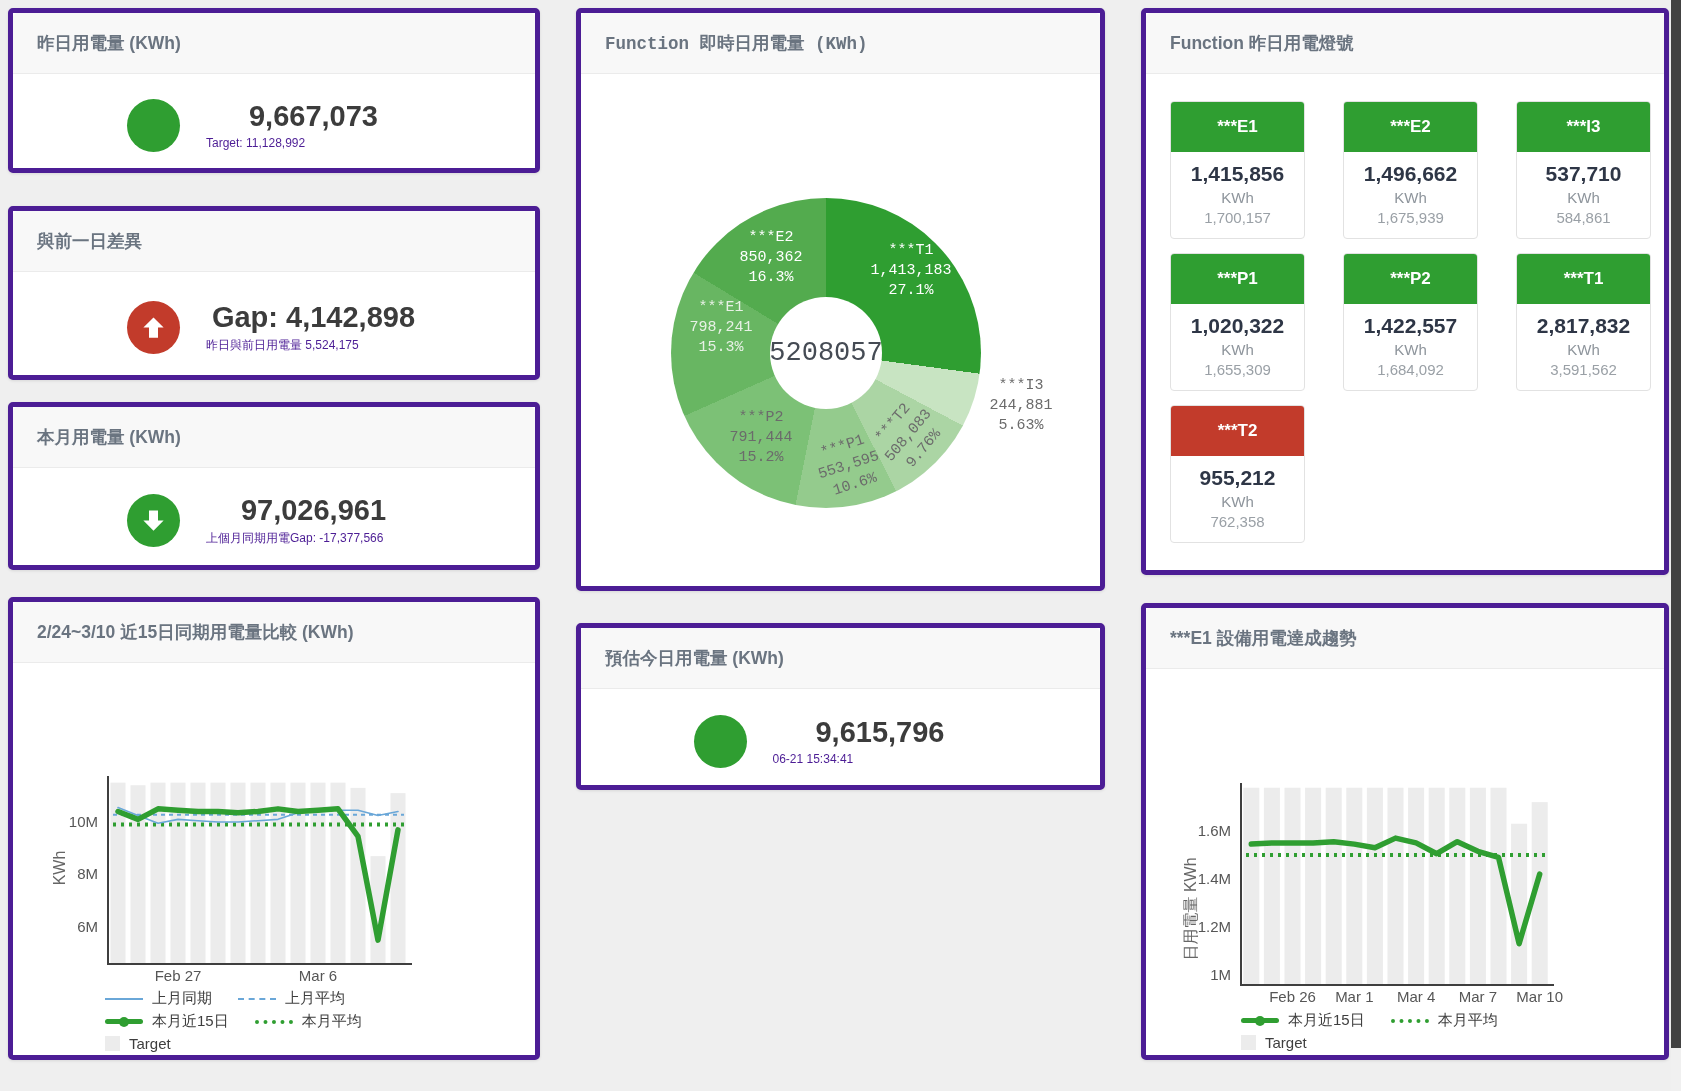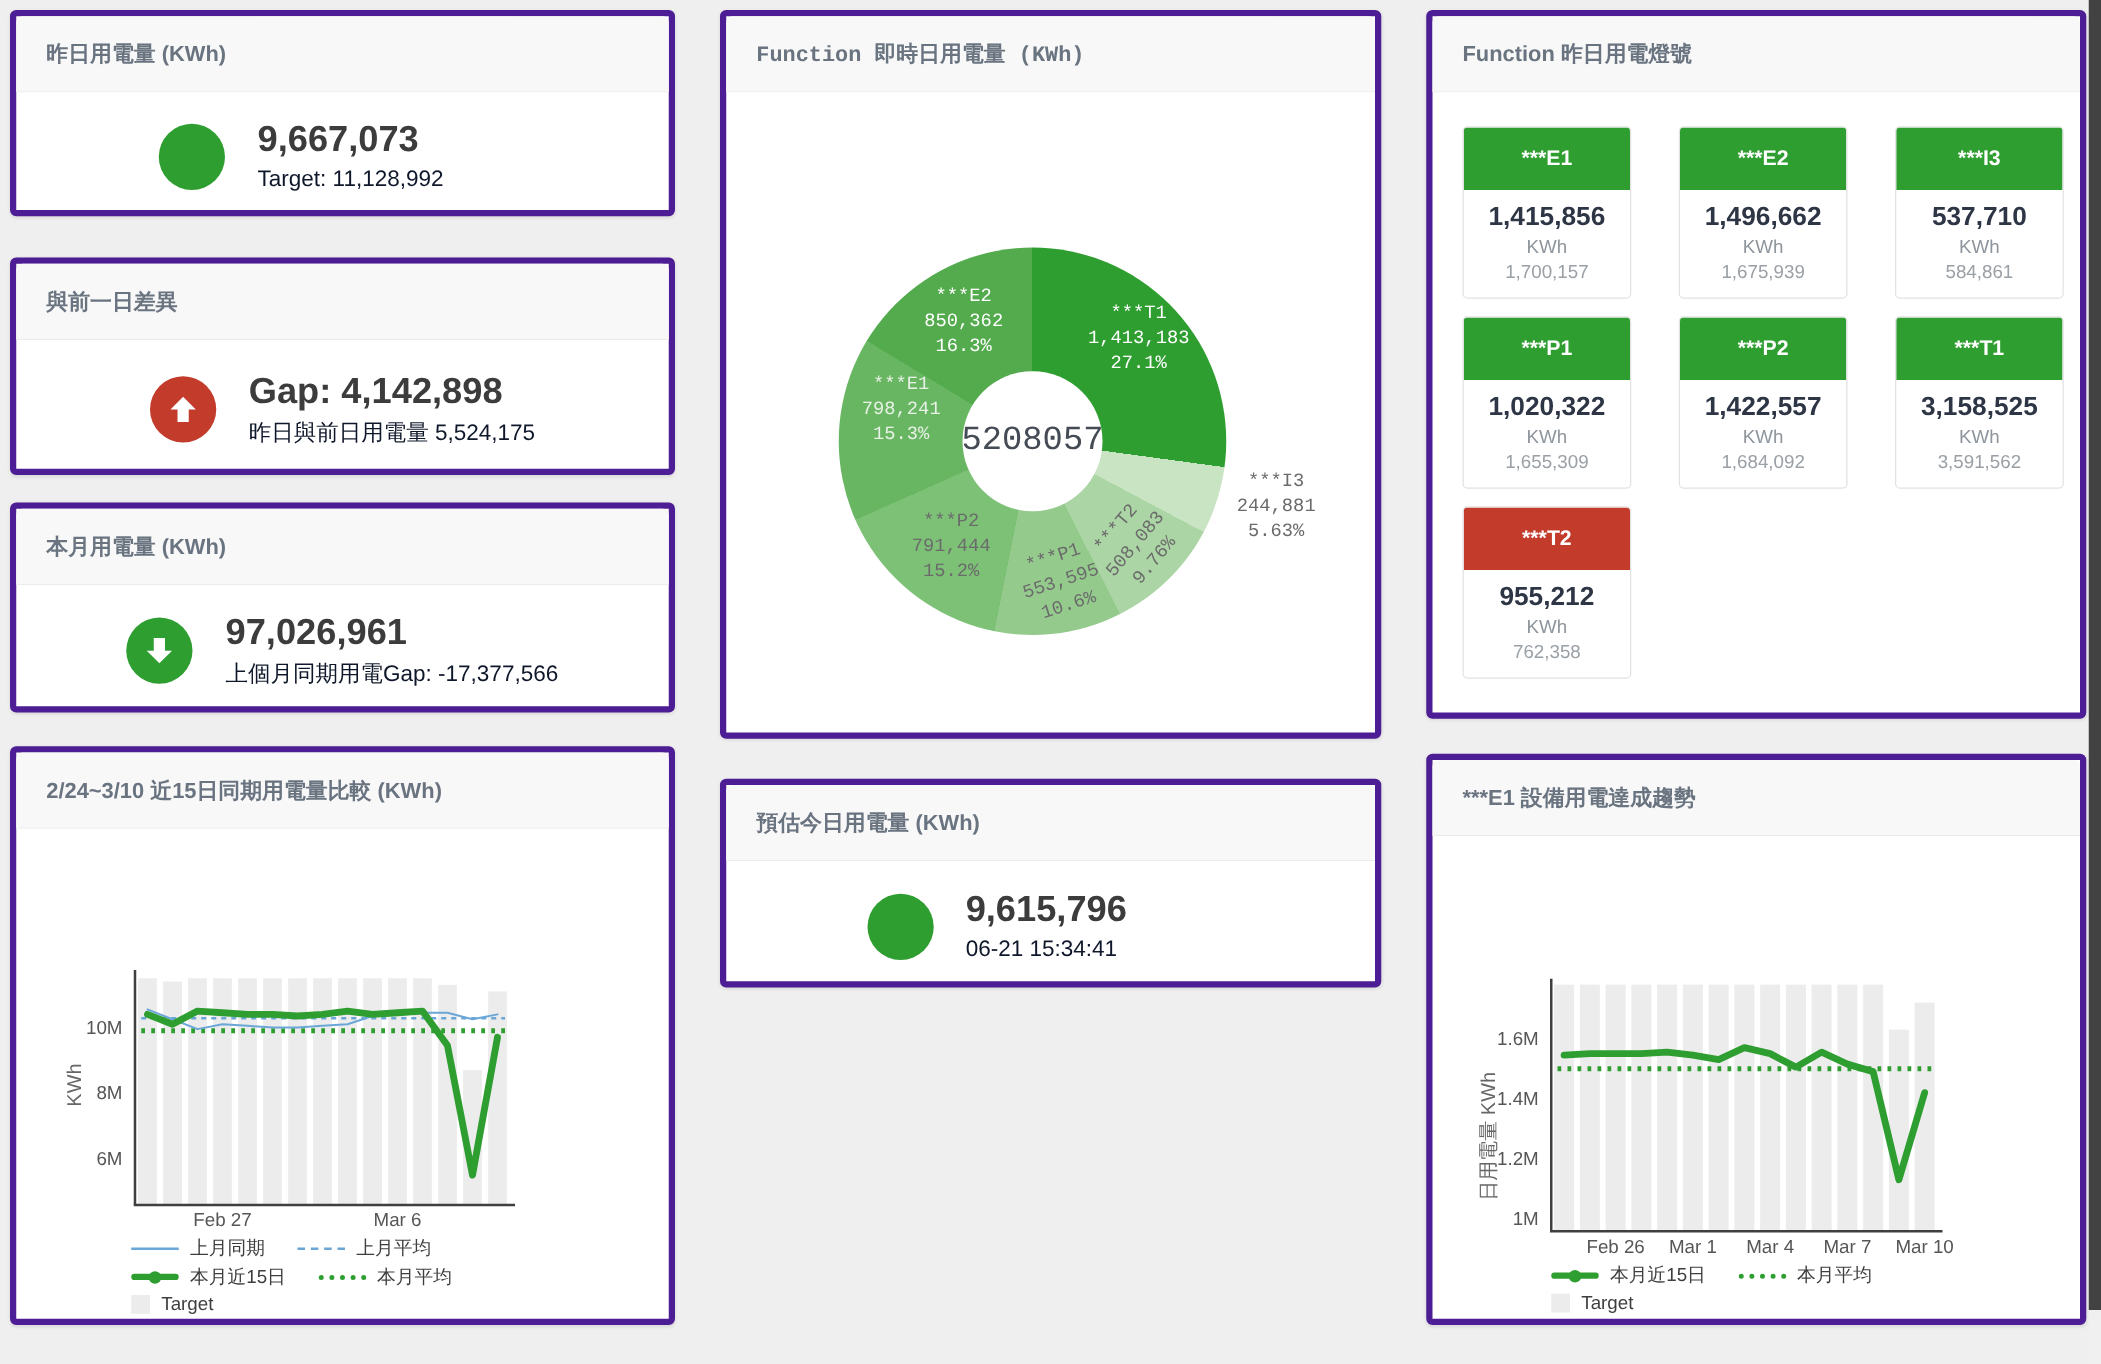--- a/index.html
+++ b/index.html
@@ -8,22 +8,22 @@
   .panel{position:absolute;background:#fff;border:5px solid #4c1d95;border-radius:5px;
          box-shadow:0 1px 3px rgba(0,0,0,.10);box-sizing:border-box;}
   .ph{background:#f8f8f8;border-bottom:1px solid #ebebeb;border-radius:5px 5px 0 0;
       padding:18px 24px;font-size:17.5px;font-weight:bold;color:#6a7480;height:61px;box-sizing:border-box;}
   .pb{position:relative;}
   
   .stat{display:flex;align-items:center;justify-content:center;gap:26px;}
   .circ{width:53px;height:53px;border-radius:50%;display:flex;align-items:center;justify-content:center;flex:0 0 auto;}
   .c-green{background:#2f9e31;} .c-red{background:#c23b2b;}
   .stat-txt{min-width:215px;}
-  .stat-val{font-size:29px;font-weight:bold;color:#3c3c3c;line-height:1.15;}
-  .stat-sub{font-size:18px;color:#0f172a;margin-top:3px;}
+  .stat-val{font-size:29px;font-weight:bold;color:#3c3c3c;line-height:1.15;text-align:center;}
+  .stat-sub{font-size:12px;color:#4c1d95;margin-top:3px;}
   
   #donut-box{position:absolute;left:90px;top:124px;width:310px;height:310px;}
   #donut-ring{position:absolute;inset:0;border-radius:50%;}
   #donut-hole{position:absolute;left:50%;top:50%;width:112px;height:112px;border-radius:50%;
               background:#fff;transform:translate(-50%,-50%);}
   #donut-center{position:absolute;left:50%;top:50%;transform:translate(-50%,-50%);
                 font-size:27px;color:#454b54;}
   .dl{position:absolute;text-align:center;font-size:15px;line-height:20px;white-space:nowrap;
       color:#6b6b6b;transform:translate(-50%,-50%);}
   .dl-t1{left:240px;top:73px;color:#fff;}
@@ -252,21 +252,21 @@
         <div class="t-target">1,655,309</div>
       </div>
       <div class="tile" data-status="green">
         <div class="t-head">***P2</div>
         <div class="t-val">1,422,557</div>
         <div class="t-unit">KWh</div>
         <div class="t-target">1,684,092</div>
       </div>
       <div class="tile" data-status="green">
         <div class="t-head">***T1</div>
-        <div class="t-val">3,158,525</div>
+        <div class="t-val">2,817,832</div>
         <div class="t-unit">KWh</div>
         <div class="t-target">3,591,562</div>
       </div>
       <div class="tile" data-status="red">
         <div class="t-head">***T2</div>
         <div class="t-val">955,212</div>
         <div class="t-unit">KWh</div>
         <div class="t-target">762,358</div>
       </div>
     </div>

